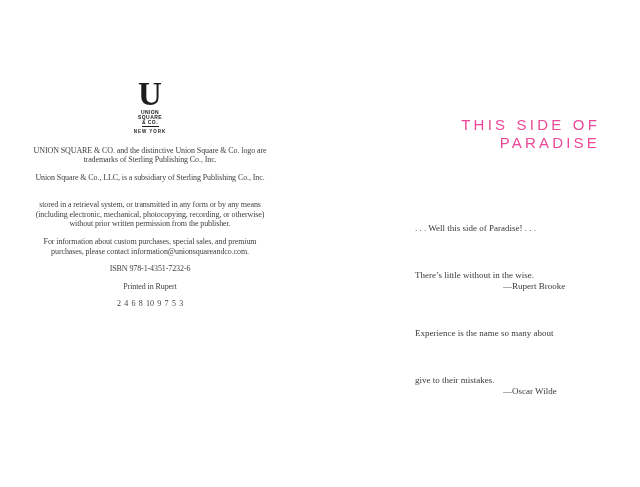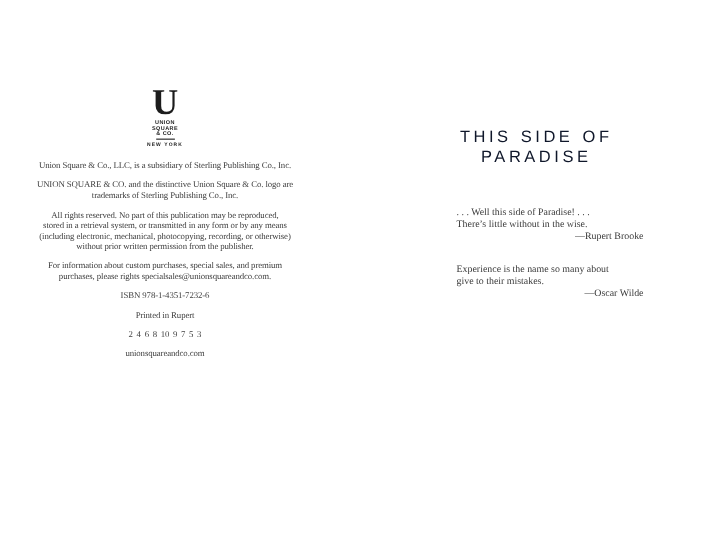--- a/index.html
+++ b/index.html
@@ -34,92 +34,89 @@
   }
   .logo-divider { width: 17px; height: 1px; background: #1c1c1c; margin: 2px auto 1.5px auto; }
   .logo-city {
     font-family: "Liberation Sans", sans-serif; font-weight: bold;
     font-size: 4.5px; line-height: 5px; letter-spacing: 1px;
   }
 
   
   .title-block {
     position: absolute; left: 375px; top: 116px; width: 225px;
-    text-align: center;
+    text-align: right;
     font-family: "Liberation Sans", sans-serif;
     font-size: 15px; line-height: 18px;
     letter-spacing: 3.2px; word-spacing: 1px;
-    color: #0f172a;
+    color: #ec4899;
   }
   .title-line { white-space: nowrap; }
 
   .epigraphs {
     position: absolute; left: 415px; top: 187px; width: 170px;
     font-size: 9px; line-height: 11px;
     color: #3a3a3a; text-align: left;
   }
   .epigraph { margin: 0 0 19px 0; }
-  .quote-line { white-space: nowrap; }
-  .attribution { padding-left: 88px; white-space: nowrap; text-align: right; }
+  .quote-line { white-space: nowrap; margin-top: 36px; }
+  .attribution { padding-left: 88px; white-space: nowrap; }
 </style>
 </head>
 <body>
 
 <div class="spread">
 
   <div class="copyright-col">
 
     <div class="logo">
       <div class="logo-u">U</div>
       <div class="logo-name">
         <div>UNION</div>
         <div>SQUARE</div>
         <div>&amp; CO.</div>
       </div>
       <div class="logo-divider"></div>
       <div class="logo-city">NEW YORK</div>
     </div>
 
     <p>
-      <span class="cline">Union Square &amp; Co., LLC, is a subsidiary of Sterling Publishing Co., Inc.</span>
-    </p>
-
-    <p>
       <span class="cline">UNION SQUARE &amp; CO. and the distinctive Union Square &amp; Co. logo are</span><br>
       <span class="cline">trademarks of Sterling Publishing Co., Inc.</span>
     </p>
 
+    <p>
+      <span class="cline">Union Square &amp; Co., LLC, is a subsidiary of Sterling Publishing Co., Inc.</span>
+    </p>
+
 
     <p>
-      <span class="cline">All rights reserved. No part of this publication may be reproduced,</span><br>
+      <br>
       <span class="cline">stored in a retrieval system, or transmitted in any form or by any means</span><br>
       <span class="cline">(including electronic, mechanical, photocopying, recording, or otherwise)</span><br>
       <span class="cline">without prior written permission from the publisher.</span>
     </p>
 
     <p>
       <span class="cline">For information about custom purchases, special sales, and premium</span><br>
-      <span class="cline">purchases, please rights specialsales@unionsquareandco.com.</span>
+      <span class="cline">purchases, please contact information@unionsquareandco.com.</span>
     </p>
 
     <p>
       <span class="cline">ISBN 978-1-4351-7232-6</span>
     </p>
 
     <p>
       <span class="cline">Printed in Rupert</span>
     </p>
 
     <p class="numbers-line">
       <span class="cline">2 4 6 8 10 9 7 5 3</span>
     </p>
 
-    <p>
-      <span class="cline">unionsquareandco.com</span>
-    </p>
 
   </div>
 
   <div>
 
     <div class="title-block">
       <div class="title-line">THIS SIDE OF</div>
       <div class="title-line">PARADISE</div>
     </div>
 

